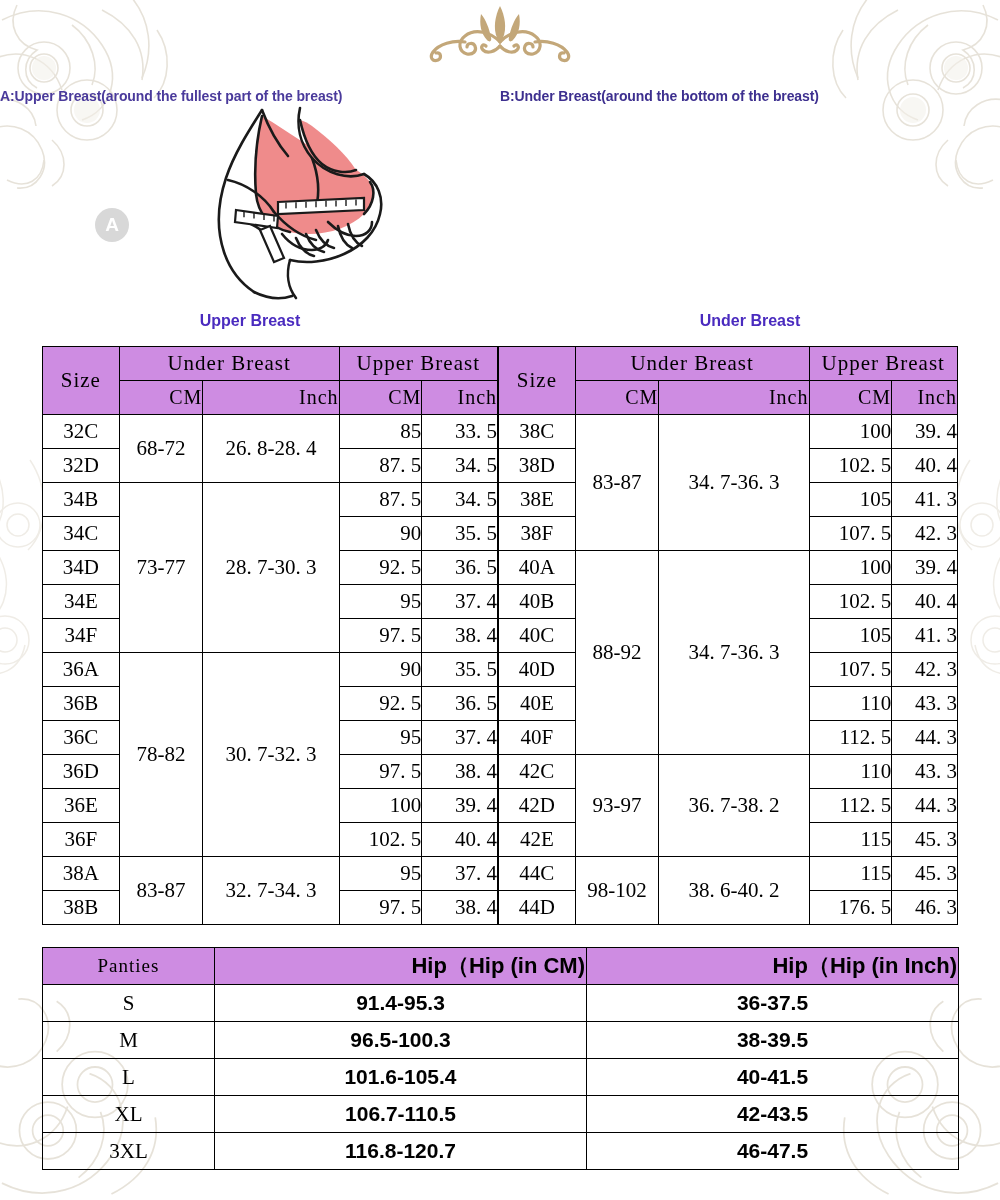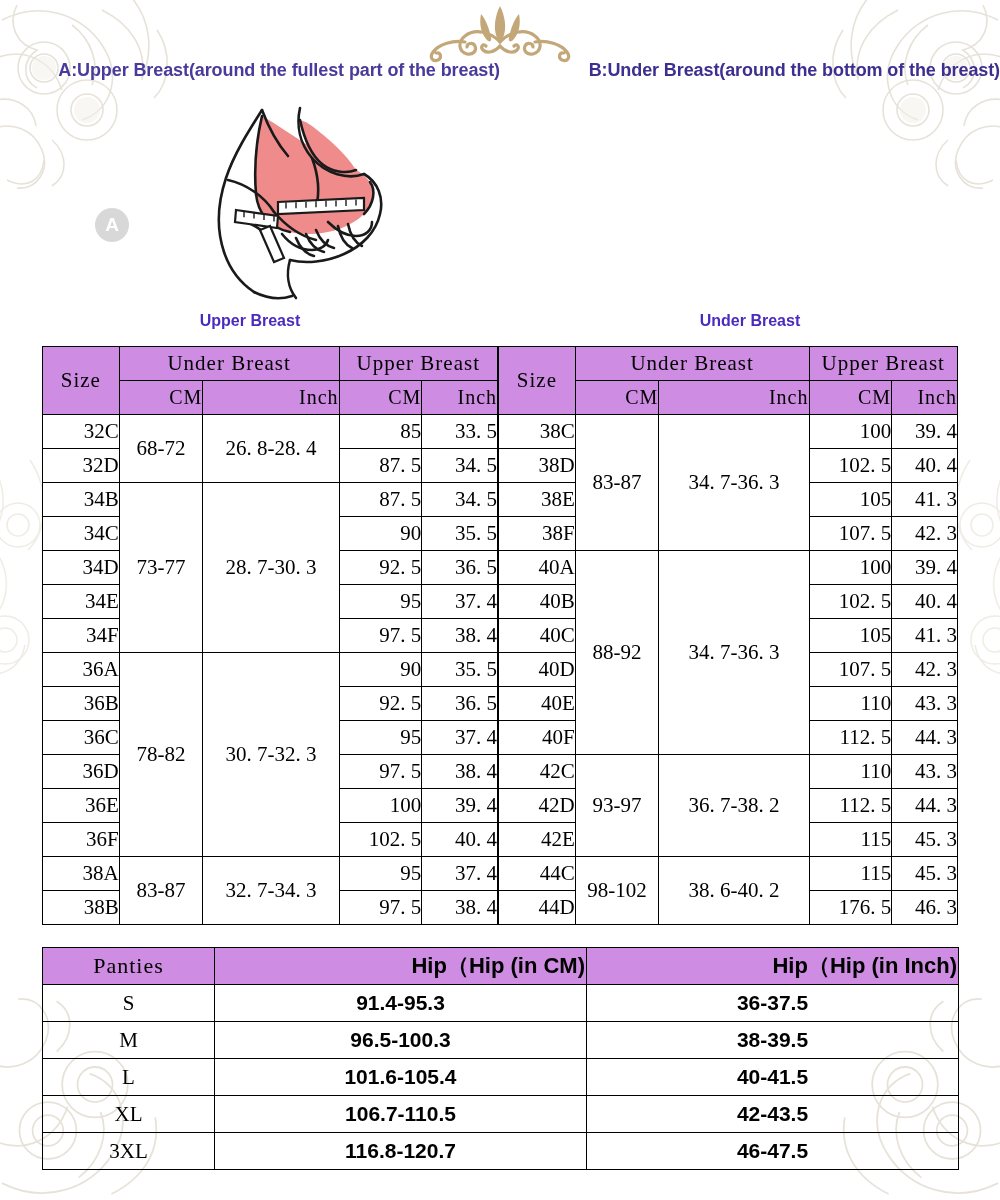--- a/index.html
+++ b/index.html
@@ -21,23 +21,23 @@
   .wm-ml{left:-30px;top:430px;opacity:.33;}
   .wm-mr{right:-30px;top:430px;transform:scaleX(-1);opacity:.33;}
 
   .ornament{position:absolute;left:50%;top:2px;transform:translateX(-50%);z-index:2;}
 
   
   .illus-row{position:relative;z-index:3;display:flex;width:1000px;height:338px;}
   .illus-col{position:relative;width:500px;height:338px;}
 
   .caption{
-    position:absolute;top:60px;width:100%;text-align:right;
+    position:absolute;top:88px;width:100%;text-align:left;
     font-family:"Liberation Sans", sans-serif;
-    font-weight:bold;font-size:18px;color:#4a3a9b;
+    font-weight:bold;font-size:14px;color:#4a3a9b;
     letter-spacing:-0.1px;
   }
   .caption.b{color:#3d2f8f;}
 
   .badge{
     position:absolute;top:208px;
     width:34px;height:34px;border-radius:50%;
     background:#d8d8d8;color:#ffffff;
     font-family:"Liberation Sans", sans-serif;
     font-size:19px;font-weight:bold;
@@ -62,21 +62,21 @@
   .bra th,.bra td{
     border:1.6px solid #000;
     padding:0;height:33px;
     font-weight:normal;
     background:#ffffff;
   }
   .bra thead th{background:#ce8ce2;letter-spacing:1px;}
   .hdr-size{width:76px;text-align:center;font-size:21px;}
   .hdr-grp{text-align:center;font-size:21px;}
   .hdr-sub{text-align:right;padding-left:5px;font-size:20px;}
-  .c-size{text-align:right;padding-left:5px;}
+  .c-size{text-align:center;padding-left:5px;}
   .c-range{text-align:center;}
   .c-num{text-align:right;padding-right:6px;}
 
   .bra-left .col-size{width:76px;}
   .bra-left .col-ucm{width:84px;}
   .bra-left .col-uin{width:137px;}
   .bra-left .col-pcm{width:83px;}
   .bra-left .col-pin{width:76px;}
 
   .bra-right .col-size{width:76px;}
@@ -85,21 +85,21 @@
   .bra-right .col-pcm{width:83px;}
   .bra-right .col-pin{width:66px;}
 
   
   .panties-wrap{position:relative;z-index:3;margin:22px 0 0 42px;width:916px;}
   .panties{width:916px;}
   .panties th,.panties td{border:1.6px solid #000;height:34px;background:transparent;}
   .panties thead th{background:#ce8ce2;}
   .p-h-size{
     width:172px;text-align:center;
-    font-family:"Liberation Serif", serif;font-size:22px;font-weight:normal;
+    font-family:"Liberation Serif", serif;font-size:19px;font-weight:normal;
     letter-spacing:1px;
   }
   .p-h-val{
     text-align:right;
     font-family:"Liberation Sans", sans-serif;font-size:22px;font-weight:bold;
   }
   .p-size{
     text-align:center;
     font-family:"Liberation Serif", serif;font-size:21px;
   }

